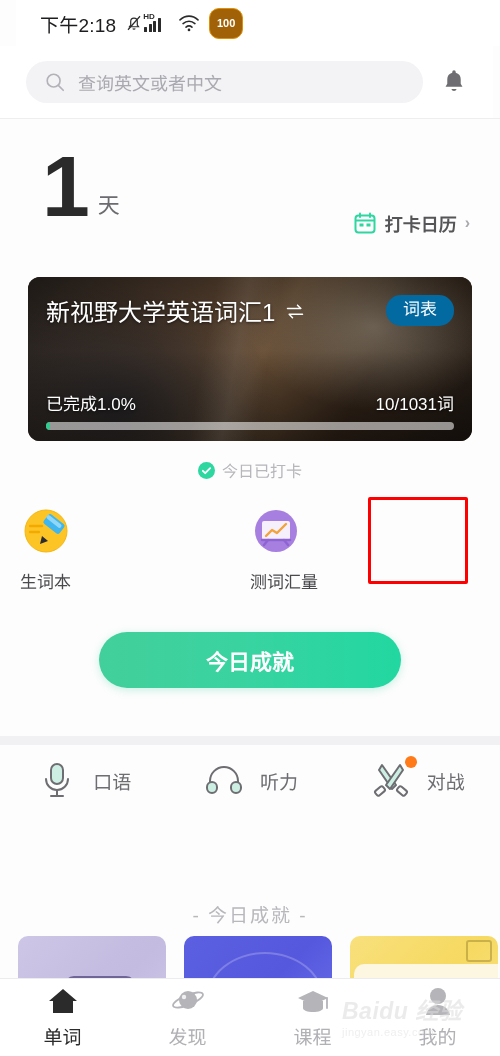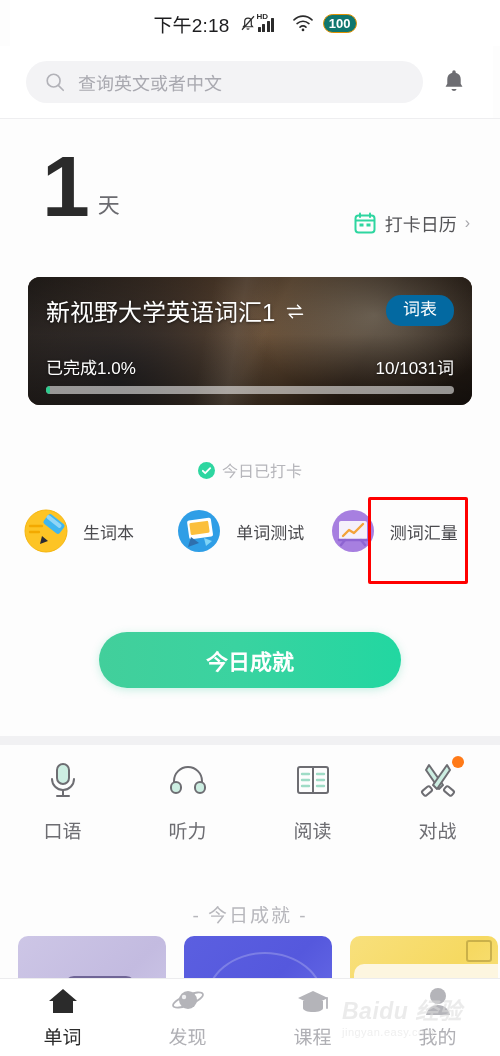--- a/index.html
+++ b/index.html
@@ -6,38 +6,38 @@
   html, body {
     width: 500px; height: 1056px;
     background: #ffffff;
     font-family: "Liberation Sans", "DejaVu Sans", sans-serif;
     overflow: hidden;
   }
   .phone { position: relative; width: 500px; height: 1056px; background: #fdfdfd; }
 
   
   .statusbar {
-    position: absolute; top: 0; left: 10px; right: 0; height: 46px;
-    display: flex; align-items: center; justify-content: center;
+    position: absolute; top: 0; left: 16px; right: 0; height: 46px;
+    display: flex; align-items: center; justify-content: flex-start;
     padding: 0 24px; background: #ffffff;
   }
   .sb-left { display: flex; align-items: center; gap: 9px; }
   .sb-time { font-size: 19px; color: #1d1d1f; letter-spacing: .2px; }
   .sb-right { display: flex; align-items: center; gap: 9px; }
   .hd-sig { position: relative; width: 26px; height: 20px; }
   .hd-label { position: absolute; top: -1px; left: 0; font-size: 8px; color: #2b2b2b; font-weight: bold; }
   .bars { position: absolute; bottom: 1px; left: 1px; display: flex; align-items: flex-end; gap: 1.5px; }
   .bars i { display: block; width: 3px; background: #2b2b2b; border-radius: .5px; }
   .bars i:nth-child(1) { height: 5px; }
   .bars i:nth-child(2) { height: 8px; }
   .bars i:nth-child(3) { height: 11px; }
   .bars i:nth-child(4) { height: 14px; }
   .battery {
-    min-width: 34px; height: 19px; border-radius: 10px; background: #0f766e;
-    color: #ffffff; font-size: 13px; font-weight: bold;
+    min-width: 34px; height: 31px; border-radius: 10px; background: #a16207;
+    color: #ffffff; font-size: 11px; font-weight: bold;
     display: flex; align-items: center; justify-content: center; padding: 0 5px;
     border: 1px solid #e09000;
   }
 
   
   .searchrow {
     position: absolute; top: 46px; left: 0; right: 7px; height: 72px;
     display: flex; align-items: center; padding: 0 26px; gap: 18px;
     background: #ffffff;
   }
@@ -49,28 +49,28 @@
   .bell { width: 26px; height: 30px; flex: 0 0 auto; }
 
   .hairline { position: absolute; left: 0; right: 0; height: 1px; background: #eeeef0; }
 
   
   .daywrap { position: absolute; top: 150px; left: 42px; display: flex; align-items: flex-end; }
   .daynum { font-size: 86px; line-height: .85; font-weight: bold; color: #2b2b2b; letter-spacing: -2px; }
   .dayunit { font-size: 22px; color: #6b6b70; margin-left: 10px; margin-bottom: 4px; }
   .calendar-link {
     position: absolute; top: 210px; right: 30px;
-    display: flex; align-items: center; gap: 8px;
+    display: flex; align-items: center; gap: 8px; font-weight: bold;
   }
   .cal-text { font-size: 18px; color: #555558; }
   .chev { font-size: 16px; color: #a8a8ad; }
 
   
   .bookcard {
-    position: absolute; left: 28px; top: 277px; width: 444px; height: 128px;
+    position: absolute; left: 28px; top: 277px; width: 444px; height: 164px;
     border-radius: 12px; overflow: hidden;
     background: #3a2b20;
   }
   .bc-photo {
     position: absolute; inset: 0;
     background:
       radial-gradient(ellipse 180px 120px at 78% 30%, rgba(190,180,160,.55), rgba(0,0,0,0) 70%),
       radial-gradient(ellipse 220px 160px at 20% 80%, rgba(40,40,44,.9), rgba(0,0,0,0) 75%),
       linear-gradient(118deg, #2c2622 0%, #5a4433 32%, #7a5c3f 52%, #3b2a1d 74%, #241c16 100%);
   }
@@ -106,21 +106,21 @@
     display: flex; align-items: center; justify-content: center; gap: 7px;
   }
   .ci-circle {
     width: 17px; height: 17px; border-radius: 50%; background: #2ed6a0;
     display: flex; align-items: center; justify-content: center;
   }
   .ci-text { font-size: 16px; color: #b6b6bb; }
 
   
   .actions { position: absolute; top: 497px; left: 20px; right: 20px; display: flex; }
-  .action { flex: 1; display: flex; flex-direction: row; align-items: center; gap: 11px; padding-top: 8px; }
+  .action { flex: 1; display: flex; flex-direction: column; gap: 11px; padding-top: 8px; }
   .action-ico { width: 52px; height: 52px; }
   .action-label { font-size: 17px; color: #4a4a4e; }
   .hl-box {
     position: absolute; left: 368px; top: 497px; width: 100px; height: 87px;
     border: 3px solid #ff0000; border-radius: 2px; pointer-events: none;
   }
 
   
   .cta {
     position: absolute; left: 99px; top: 632px; width: 302px; height: 56px;
@@ -128,21 +128,21 @@
     color: #ffffff; font-size: 22px; font-weight: bold;
     display: flex; align-items: center; justify-content: center;
     box-shadow: 0 2px 8px rgba(40,200,150,.25);
   }
 
   
   .band { position: absolute; left: 0; right: 0; top: 736px; height: 9px; background: #f1f1f3; }
 
   
   .skills { position: absolute; top: 758px; left: 0; right: 0; display: flex; background: #fdfdfd; }
-  .skill { flex: 1; display: flex; flex-direction: column; align-items: center; gap: 14px; justify-content: center; }
+  .skill { flex: 1; display: flex; align-items: center; gap: 14px; justify-content: center; }
   .skill-ico { position: relative; width: 44px; height: 44px; }
   .skill-label { font-size: 19px; color: #6d6d72; }
   .dot-badge {
     position: absolute; top: -2px; right: -4px; width: 12px; height: 12px;
     border-radius: 50%; background: #ff7a18;
   }
 
   
   .promo-title {
     position: absolute; top: 900px; left: 0; right: 0; text-align: center;
@@ -310,30 +310,20 @@
         <rect x="24" y="13" width="20" height="12" rx="2.5" transform="rotate(38 34 19)" fill="#3fb6ef"></rect>
         <rect x="25" y="14.5" width="18" height="4" rx="2" transform="rotate(38 34 16.5)" fill="#8fd6f7"></rect>
         <path d="M22 31l6 5-8 3z" fill="#2b2b33"></path>
         <line x1="10" y1="21" x2="22" y2="21" stroke="#f3a900" stroke-width="2.4" stroke-linecap="round"></line>
         <line x1="10" y1="27" x2="19" y2="27" stroke="#f3a900" stroke-width="2.4" stroke-linecap="round"></line>
       </svg>
       <span class="action-label">生词本</span>
     </div>
     <div class="action">
       <svg class="action-ico" viewBox="0 0 52 52">
-        <circle cx="26" cy="26" r="21" fill="#2f9ee6"></circle>
-        <rect x="15" y="14" width="24" height="19" rx="2" transform="rotate(-8 27 23)" fill="#ffffff"></rect>
-        <rect x="17" y="17" width="19" height="12" rx="1.5" transform="rotate(-8 26 23)" fill="#fbbf3c"></rect>
-        <path d="M18 32l8 6-11 4z" fill="#2e6fae"></path>
-        <path d="M31 33l8 3-6 5z" fill="#7fd4f7"></path>
-      </svg>
-      <span class="action-label">单词测试</span>
-    </div>
-    <div class="action">
-      <svg class="action-ico" viewBox="0 0 52 52">
         <circle cx="26" cy="26" r="21" fill="#a77fe0"></circle>
         <rect x="12" y="16" width="28" height="19" rx="2" fill="#f5f0fb"></rect>
         <polyline points="16,31 22,25 27,28 36,19" fill="none" stroke="#f3a33a" stroke-width="2.4" stroke-linecap="round" stroke-linejoin="round"></polyline>
         <line x1="12" y1="35" x2="40" y2="35" stroke="#8e64d2" stroke-width="2.6" stroke-linecap="round"></line>
         <line x1="18" y1="35" x2="14" y2="40" stroke="#8e64d2" stroke-width="2.4" stroke-linecap="round"></line>
         <line x1="34" y1="35" x2="38" y2="40" stroke="#8e64d2" stroke-width="2.4" stroke-linecap="round"></line>
       </svg>
       <span class="action-label">测词汇量</span>
     </div>
   </div>
@@ -361,35 +351,20 @@
           <path d="M8 27v-4a14 14 0 0 1 28 0v4" fill="none" stroke="#6d6d72" stroke-width="2" stroke-linecap="round"></path>
           <rect x="5" y="24" width="10" height="11" rx="5" fill="#cdeee2" stroke="#6d6d72" stroke-width="2"></rect>
           <rect x="29" y="24" width="10" height="11" rx="5" fill="#cdeee2" stroke="#6d6d72" stroke-width="2"></rect>
         </svg>
       </div>
       <span class="skill-label">听力</span>
     </div>
     <div class="skill">
       <div class="skill-ico">
         <svg viewBox="0 0 44 44" width="44" height="44">
-          <rect x="7" y="9" width="30" height="26" rx="2" fill="none" stroke="#6d6d72" stroke-width="2"></rect>
-          <line x1="22" y1="9" x2="22" y2="35" stroke="#6d6d72" stroke-width="2"></line>
-          <line x1="11" y1="16" x2="18" y2="16" stroke="#9fdcc6" stroke-width="2.4" stroke-linecap="round"></line>
-          <line x1="11" y1="22" x2="18" y2="22" stroke="#9fdcc6" stroke-width="2.4" stroke-linecap="round"></line>
-          <line x1="11" y1="28" x2="18" y2="28" stroke="#9fdcc6" stroke-width="2.4" stroke-linecap="round"></line>
-          <line x1="26" y1="16" x2="33" y2="16" stroke="#9fdcc6" stroke-width="2.4" stroke-linecap="round"></line>
-          <line x1="26" y1="22" x2="33" y2="22" stroke="#9fdcc6" stroke-width="2.4" stroke-linecap="round"></line>
-          <line x1="26" y1="28" x2="33" y2="28" stroke="#9fdcc6" stroke-width="2.4" stroke-linecap="round"></line>
-        </svg>
-      </div>
-      <span class="skill-label">阅读</span>
-    </div>
-    <div class="skill">
-      <div class="skill-ico">
-        <svg viewBox="0 0 44 44" width="44" height="44">
           <path d="M13 7l14 20-4 4L10 12z" fill="#cdeee2" stroke="#6d6d72" stroke-width="2" stroke-linejoin="round"></path>
           <path d="M31 7L17 27l4 4L34 12z" fill="#cdeee2" stroke="#6d6d72" stroke-width="2" stroke-linejoin="round"></path>
           <rect x="6" y="30" width="10" height="6" rx="2" transform="rotate(-40 11 33)" fill="none" stroke="#6d6d72" stroke-width="2"></rect>
           <rect x="28" y="30" width="10" height="6" rx="2" transform="rotate(40 33 33)" fill="none" stroke="#6d6d72" stroke-width="2"></rect>
         </svg>
         <span class="dot-badge"></span>
       </div>
       <span class="skill-label">对战</span>
     </div>
   </div>

